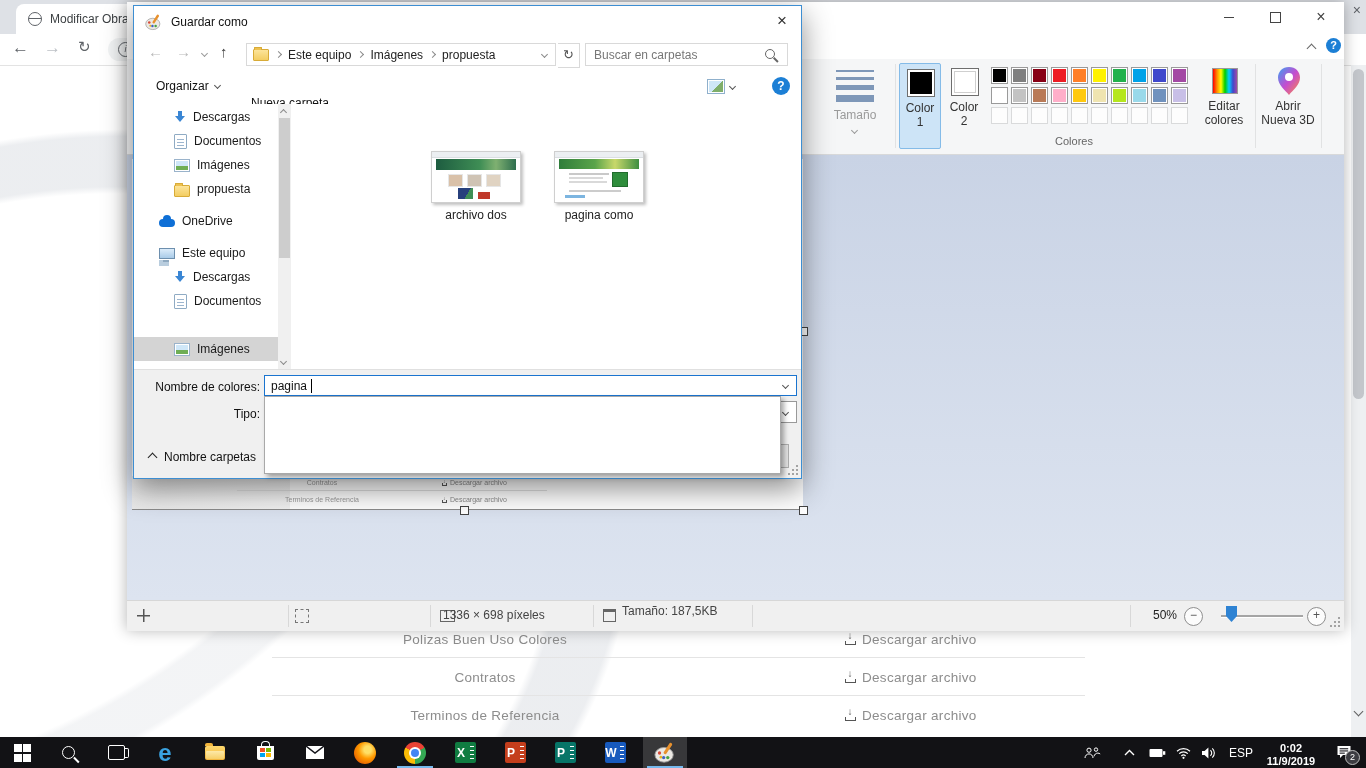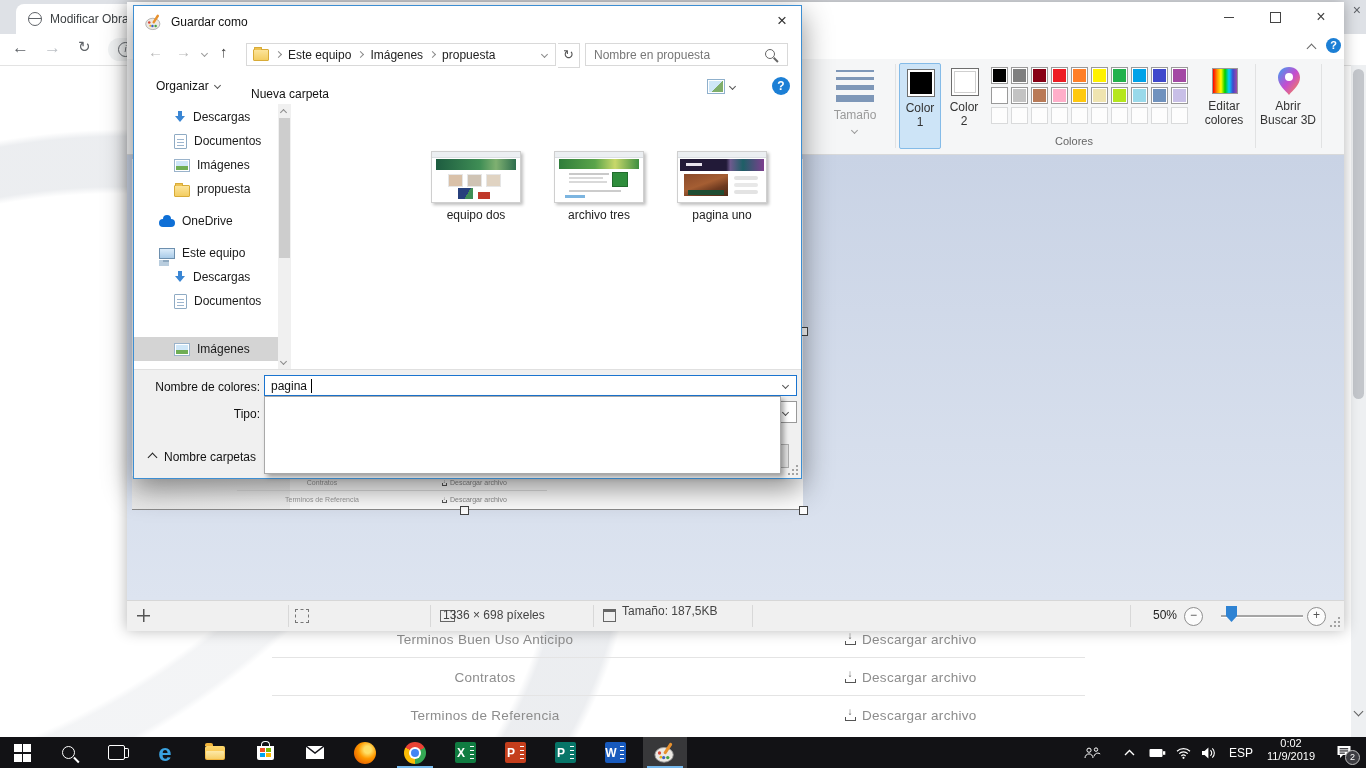--- a/index.html
+++ b/index.html
@@ -88,21 +88,21 @@
     </div>
 
     <span style="position:absolute;right:5px;top:2px;font-size:14px;color:#5f6368;">×</span>
 
     <div class="abs" style="left:1351px;top:65px;width:15px;height:672px;background:#eef0f2;">
       <div style="position:absolute;left:2px;top:4px;width:11px;height:330px;background:#c3c6cb;border-radius:6px;"></div>
       <span class="chev" style="position:absolute;left:4px;bottom:22px;border-color:#606060;"></span>
     </div>
 
     <div class="abs" style="left:0;top:624px;width:1350px;height:113px;font-size:13.5px;color:#8d8d8d;letter-spacing:.3px;">
-      <div class="abs" style="left:250px;top:8px;width:470px;text-align:center;">Terminos Buen Uso Anticipo</div>
+      <div class="abs" style="left:250px;top:8px;width:470px;text-align:center;">Polizas Buen Uso Colores</div>
       <div class="abs" style="left:845px;top:8px;display:flex;gap:6px;align-items:center;">
         <span class="dlico"></span>
         <span>Descargar archivo</span>
       </div>
       <div class="abs" style="left:272px;top:33px;width:813px;height:1px;background:#e4e4e4;"></div>
       <div class="abs" style="left:250px;top:46px;width:470px;text-align:center;">Contratos</div>
       <div class="abs" style="left:845px;top:46px;display:flex;gap:6px;align-items:center;">
         <span class="dlico"></span>
         <span>Descargar archivo</span>
       </div>
@@ -206,21 +206,21 @@
               <linearGradient id="p3d" x1="0" y1="0" x2="1" y2="1">
             <stop offset="0" stop-color="#3aa0f3"></stop>
                 <stop offset=".5" stop-color="#c44dd0"></stop>
                 <stop offset="1" stop-color="#ff8a3d"></stop>
           </linearGradient>
             </defs>
           <path d="M13 1C6.4 1 2 5.8 2 11.5 2 19 9 24 13 29c4-5 11-10 11-17.5C24 5.8 19.6 1 13 1z" fill="url(#p3d)"></path>
           <circle cx="13" cy="11" r="4" fill="#fff"></circle>
         </svg>
         <div class="rib-label" style="position:absolute;left:0;right:0;top:36px;">Abrir</div>
-        <div class="rib-label" style="position:absolute;left:0;right:0;top:50px;">Buscar 3D</div>
+        <div class="rib-label" style="position:absolute;left:0;right:0;top:50px;">Nueva 3D</div>
       </div>
       <div class="sep-v" style="left:1194px;top:5px;height:84px;"></div>
       <div style="position:absolute;left:772px;width:350px;top:76px;text-align:center;font-size:11px;color:#666;">Colores</div>
     </div>
 
     <div class="abs" style="left:0;top:153px;right:0;height:445px;background:linear-gradient(#c9d3e5,#dde4f0);">
 
       <div class="abs" style="left:5px;top:4px;width:671px;height:350px;background:#fff;border-bottom:1px solid #8a8a8a;">
 
         <div class="abs" style="left:0;bottom:0;width:671px;height:33px;background:#fff;overflow:hidden;">
@@ -294,31 +294,31 @@
         <span>Imágenes</span>
         <span class="chev right" style="border-color:#8a8a8a;"></span>
         <span>propuesta</span>
         <span class="chev sm" style="position:absolute;right:8px;border-color:#8a8a8a;"></span>
       </div>
       <div style="position:absolute;left:424px;top:3px;width:21px;height:23px;border:1px solid #d9d9d9;border-left:none;background:#fff;text-align:center;">
         <span style="font-size:13px;color:#555;line-height:22px;">↻</span>
       </div>
 
       <div style="position:absolute;left:451px;top:3px;width:203px;height:23px;border:1px solid #d9d9d9;background:#fff;box-sizing:border-box;">
-        <span style="position:absolute;left:8px;top:4px;font-size:12px;color:#777;">Nombre en propuesta</span>
+        <span style="position:absolute;left:8px;top:4px;font-size:12px;color:#777;">Buscar en carpetas</span>
         <span class="mag" style="position:absolute;right:12px;top:5px;"></span>
       </div>
     </div>
 
     <div class="abs" style="left:0;top:68px;right:0;height:30px;border-bottom:1px solid #ececec;">
       <div style="position:absolute;left:22px;top:5px;display:flex;align-items:center;gap:6px;">
         <span class="dtext">Organizar</span>
         <span class="chev sm" style="border-color:#555;margin-top:-2px;"></span>
       </div>
-      <div style="position:absolute;left:117px;top:10px;">
+      <div style="position:absolute;left:117px;top:19px;">
         <span class="dtext">Nueva carpeta</span>
       </div>
       <div style="position:absolute;left:573px;top:5px;display:flex;align-items:center;gap:5px;">
         <span style="width:16px;height:13px;border:1px solid #8fb0cc;background:linear-gradient(135deg,#cfe7f8 0 55%,#7fae6a 55%);box-shadow:inset 0 0 0 1px #fff;"></span>
         <span class="chev sm" style="border-color:#555;"></span>
       </div>
       <span style="position:absolute;left:638px;top:3px;width:18px;height:18px;border-radius:50%;background:#1c7fd5;color:#fff;font-size:12px;font-weight:bold;text-align:center;line-height:18px;">?</span>
     </div>
 
     <div class="abs" style="left:0;top:98px;width:157px;height:265px;background:#fff;overflow:hidden;">
@@ -374,50 +374,37 @@
       <div class="abs" style="left:140px;top:47px;width:90px;">
         <div class="thumb">
           <div class="tbar"></div>
           <div class="abs" style="left:4px;top:7px;right:4px;height:11px;background:linear-gradient(90deg,#1d5c40,#3f8e55 55%,#7fb071 75%,#2e6e4e);"></div>
           <div class="abs" style="left:16px;top:22px;width:13px;height:11px;background:#d9c1a9;border:1px solid #e6e6e6;"></div>
           <div class="abs" style="left:35px;top:22px;width:13px;height:11px;background:#cfc3b4;border:1px solid #e6e6e6;"></div>
           <div class="abs" style="left:54px;top:22px;width:13px;height:11px;background:#e0d3c2;border:1px solid #e6e6e6;"></div>
           <div class="abs" style="left:26px;top:36px;width:15px;height:11px;background:linear-gradient(120deg,#27407c 60%,#3f8e55 60%);"></div>
           <div class="abs" style="left:46px;top:36px;width:12px;height:11px;background:linear-gradient(#fff 40%,#c0392b 40%);"></div>
         </div>
-        <div class="fname">equipo dos</div>
+        <div class="fname">archivo dos</div>
       </div>
 
       <div class="abs" style="left:263px;top:47px;width:90px;">
         <div class="thumb">
           <div class="tbar"></div>
           <div class="abs" style="left:4px;top:7px;right:4px;height:10px;background:linear-gradient(90deg,#2f7d3a,#5aa44a 45%,#c8d86a 70%,#3e8e41);"></div>
           <div class="abs" style="left:14px;top:21px;width:40px;height:1.5px;background:#c9c9c9;"></div>
           <div class="abs" style="left:14px;top:25px;width:34px;height:1.5px;background:#d9d9d9;"></div>
           <div class="abs" style="left:14px;top:29px;width:38px;height:1.5px;background:#d9d9d9;"></div>
           <div class="abs" style="left:57px;top:20px;width:14px;height:13px;background:#2f8d3c;border:1px solid #226b2d;"></div>
           <div class="abs" style="left:14px;top:38px;width:52px;height:1.5px;background:#cccccc;"></div>
           <div class="abs" style="left:10px;top:43px;width:20px;height:3px;background:#7cb5e0;"></div>
         </div>
-        <div class="fname">archivo tres</div>
-      </div>
-
-      <div class="abs" style="left:386px;top:47px;width:90px;">
-        <div class="thumb">
-          <div class="tbar"></div>
-          <div class="abs" style="left:2px;top:7px;right:2px;height:12px;background:linear-gradient(90deg,#221a38 55%,#6e5a8e 60%,#1e5f66 75%,#7d3f8e);"></div>
-          <div class="abs" style="left:8px;top:11px;width:16px;height:3px;background:#e8e4ee;"></div>
-          <div class="abs" style="left:6px;top:22px;width:44px;height:22px;background:linear-gradient(160deg,#8a4a2a,#a55e33 45%,#6e3a20 70%,#4d2a16);"></div>
-          <div class="abs" style="left:10px;top:38px;width:36px;height:5px;background:#1f4d33;"></div>
-          <div class="abs" style="left:56px;top:24px;width:24px;height:4px;background:#e3e3e3;border-radius:2px;"></div>
-          <div class="abs" style="left:56px;top:31px;width:24px;height:4px;background:#e8e8e8;border-radius:2px;"></div>
-          <div class="abs" style="left:56px;top:38px;width:24px;height:4px;background:#e3e3e3;border-radius:2px;"></div>
-        </div>
-        <div class="fname">pagina uno</div>
-      </div>
+        <div class="fname">pagina como</div>
+      </div>
+
     </div>
 
     <div class="abs" style="left:0;top:363px;right:0;bottom:0;background:#f0f0f0;border-top:1px solid #e0e0e0;">
       <span class="dtext" style="position:absolute;left:14px;top:10px;width:112px;text-align:right;">Nombre de colores:</span>
       <div style="position:absolute;left:130px;top:5px;width:533px;height:21px;background:#fff;border:1px solid #1a74cf;box-sizing:border-box;">
         <span class="dtext" style="position:absolute;left:6px;top:3px;">pagina</span>
         <span style="position:absolute;left:46px;top:3px;width:1px;height:14px;background:#000;"></span>
         <span class="chev sm" style="position:absolute;right:8px;top:7px;border-color:#555;"></span>
       </div>
       <span class="dtext" style="position:absolute;left:14px;top:37px;width:112px;text-align:right;">Tipo:</span>
@@ -569,21 +556,21 @@
     <div class="tray-ico" style="left:1197px;width:24px;">
       <svg width="15" height="12" viewBox="0 0 15 12">
           <path d="M0 4h2.6L6.4.6v10.8L2.6 8H0z" fill="#fff"></path>
           <path d="M8.4 3.2a3.6 3.6 0 0 1 0 5.6" stroke="#fff" fill="none" stroke-width="1.1"></path>
           <path d="M10.3 1.4a6.2 6.2 0 0 1 0 9.2" stroke="#fff" fill="none" stroke-width="1.1"></path>
         </svg>
     </div>
     <div class="tray-ico" style="left:1224px;width:34px;">
       <span style="color:#fff;font-size:12px;">ESP</span>
     </div>
-    <div class="tray-ico" style="left:1258px;width:66px;flex-direction:column;justify-content:flex-start;line-height:13px;">
+    <div class="tray-ico" style="left:1258px;width:66px;flex-direction:column;justify-content:flex-end;line-height:13px;font-weight:bold;">
       <span style="color:#fff;font-size:11px;">0:02</span>
       <span style="color:#fff;font-size:11px;">11/9/2019</span>
     </div>
     <div class="tray-ico" style="left:1326px;width:36px;">
       <svg width="16" height="15" viewBox="0 0 16 15">
           <path d="M1.5 1h13v9h-7.5l-3 3v-3h-2.5z" fill="#fff"></path>
           <rect x="3.6" y="3.2" width="8.6" height="1.1" fill="#16161c"></rect>
           <rect x="3.6" y="5.4" width="8.6" height="1.1" fill="#16161c"></rect>
           <rect x="3.6" y="7.6" width="5.2" height="1.1" fill="#16161c"></rect>
         </svg>

